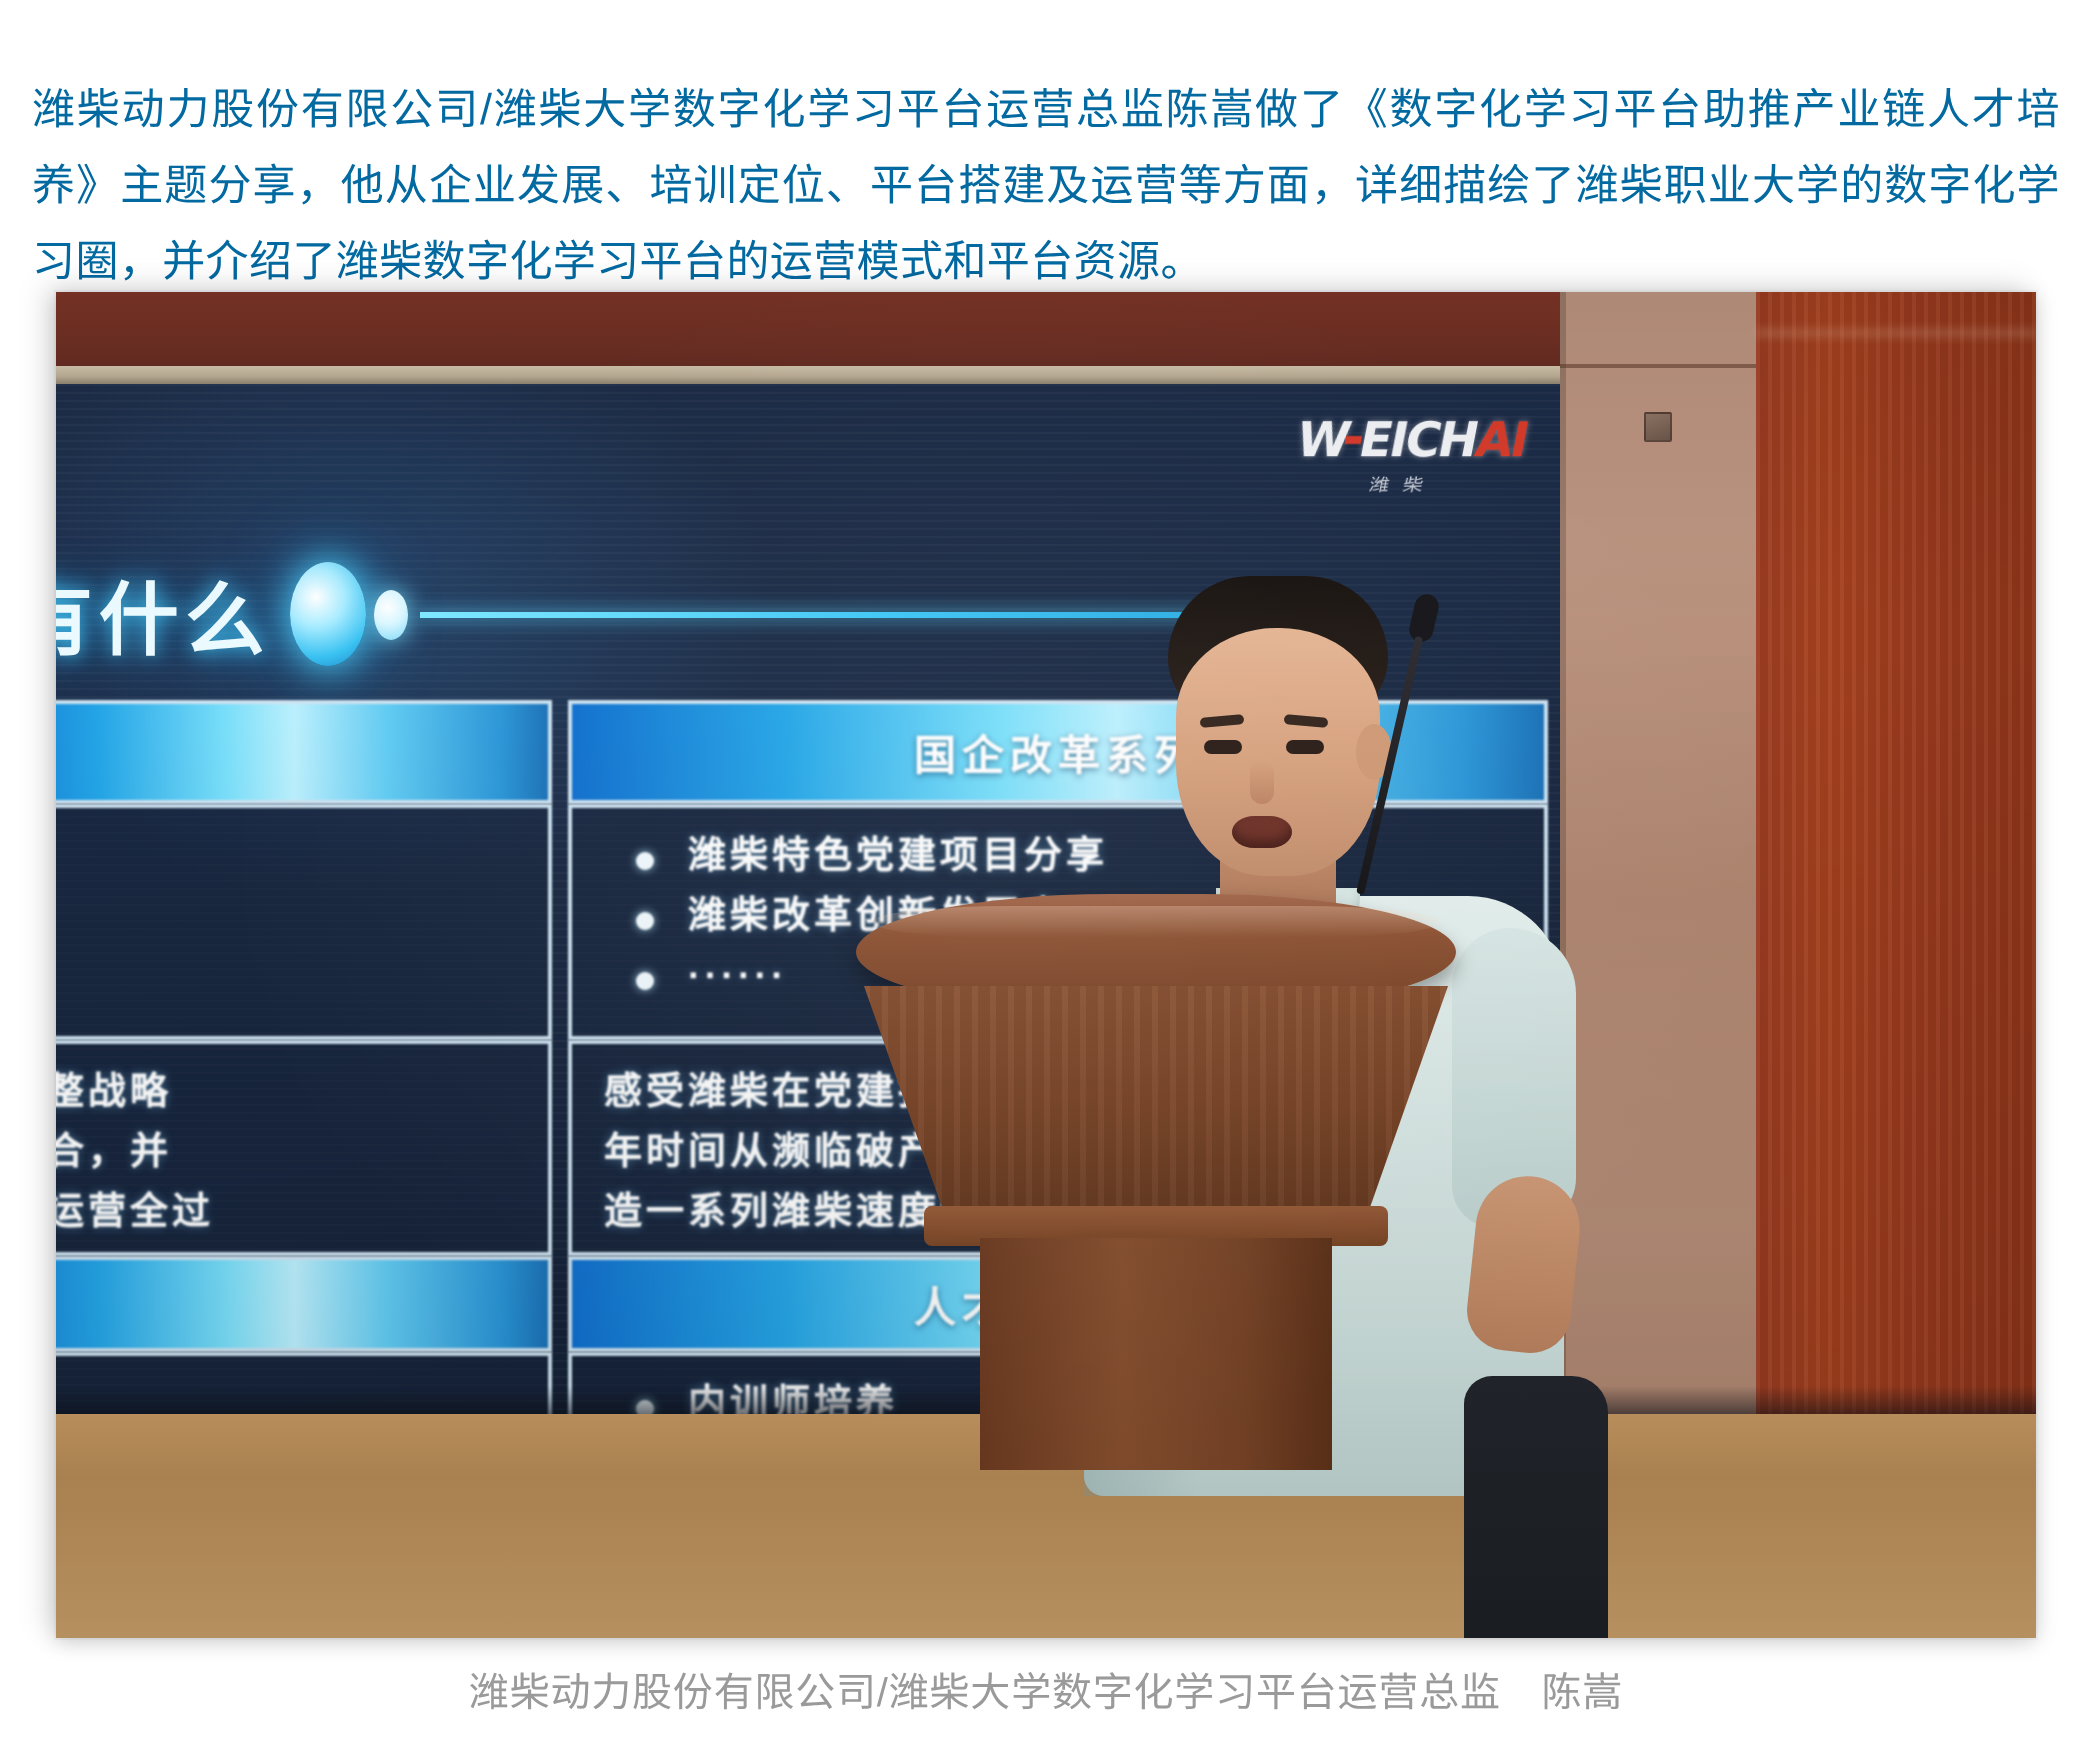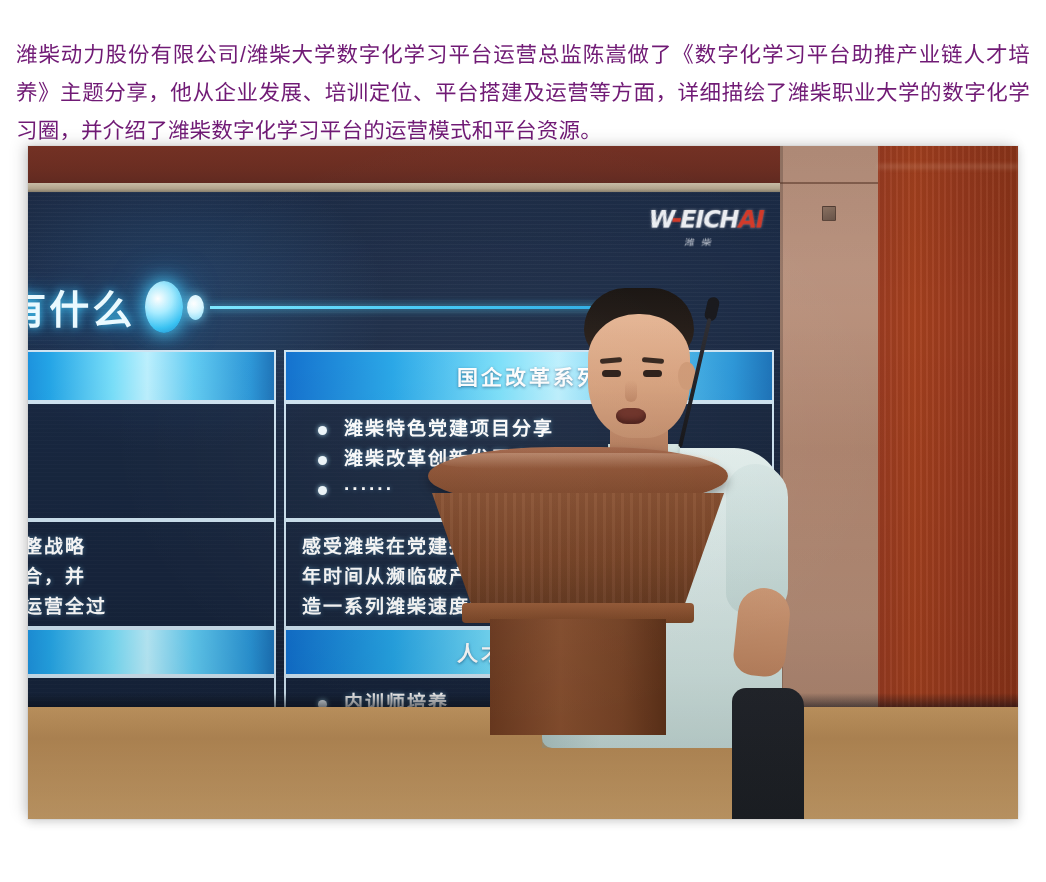--- a/index.html
+++ b/index.html
@@ -25,21 +25,21 @@
   }
 
   
   .article-intro {
     position: absolute;
     left: 16px;
     top: 14px;
     width: 1014px;
     font-size: 21.5px;
     line-height: 38px;
-    color: #701a75;
+    color: #0369a1;
     letter-spacing: 0.2px;
     text-align: justify;
     text-justify: inter-ideograph;
   }
 
   
   .figure-block {
     position: absolute;
     left: 12px;
     top: 130px;
@@ -534,14 +534,15 @@
           <div class="podium-top"></div>
           <div class="podium-body"></div>
           <div class="podium-ledge"></div>
           <div class="podium-base"></div>
         </div>
 
         <div class="photo-grade"></div>
       </div>
     </div>
 
+    <figcaption class="figure-caption">潍柴动力股份有限公司/潍柴大学数字化学习平台运营总监　陈嵩</figcaption>
   </figure>
 </div>
 
 </body></html>

